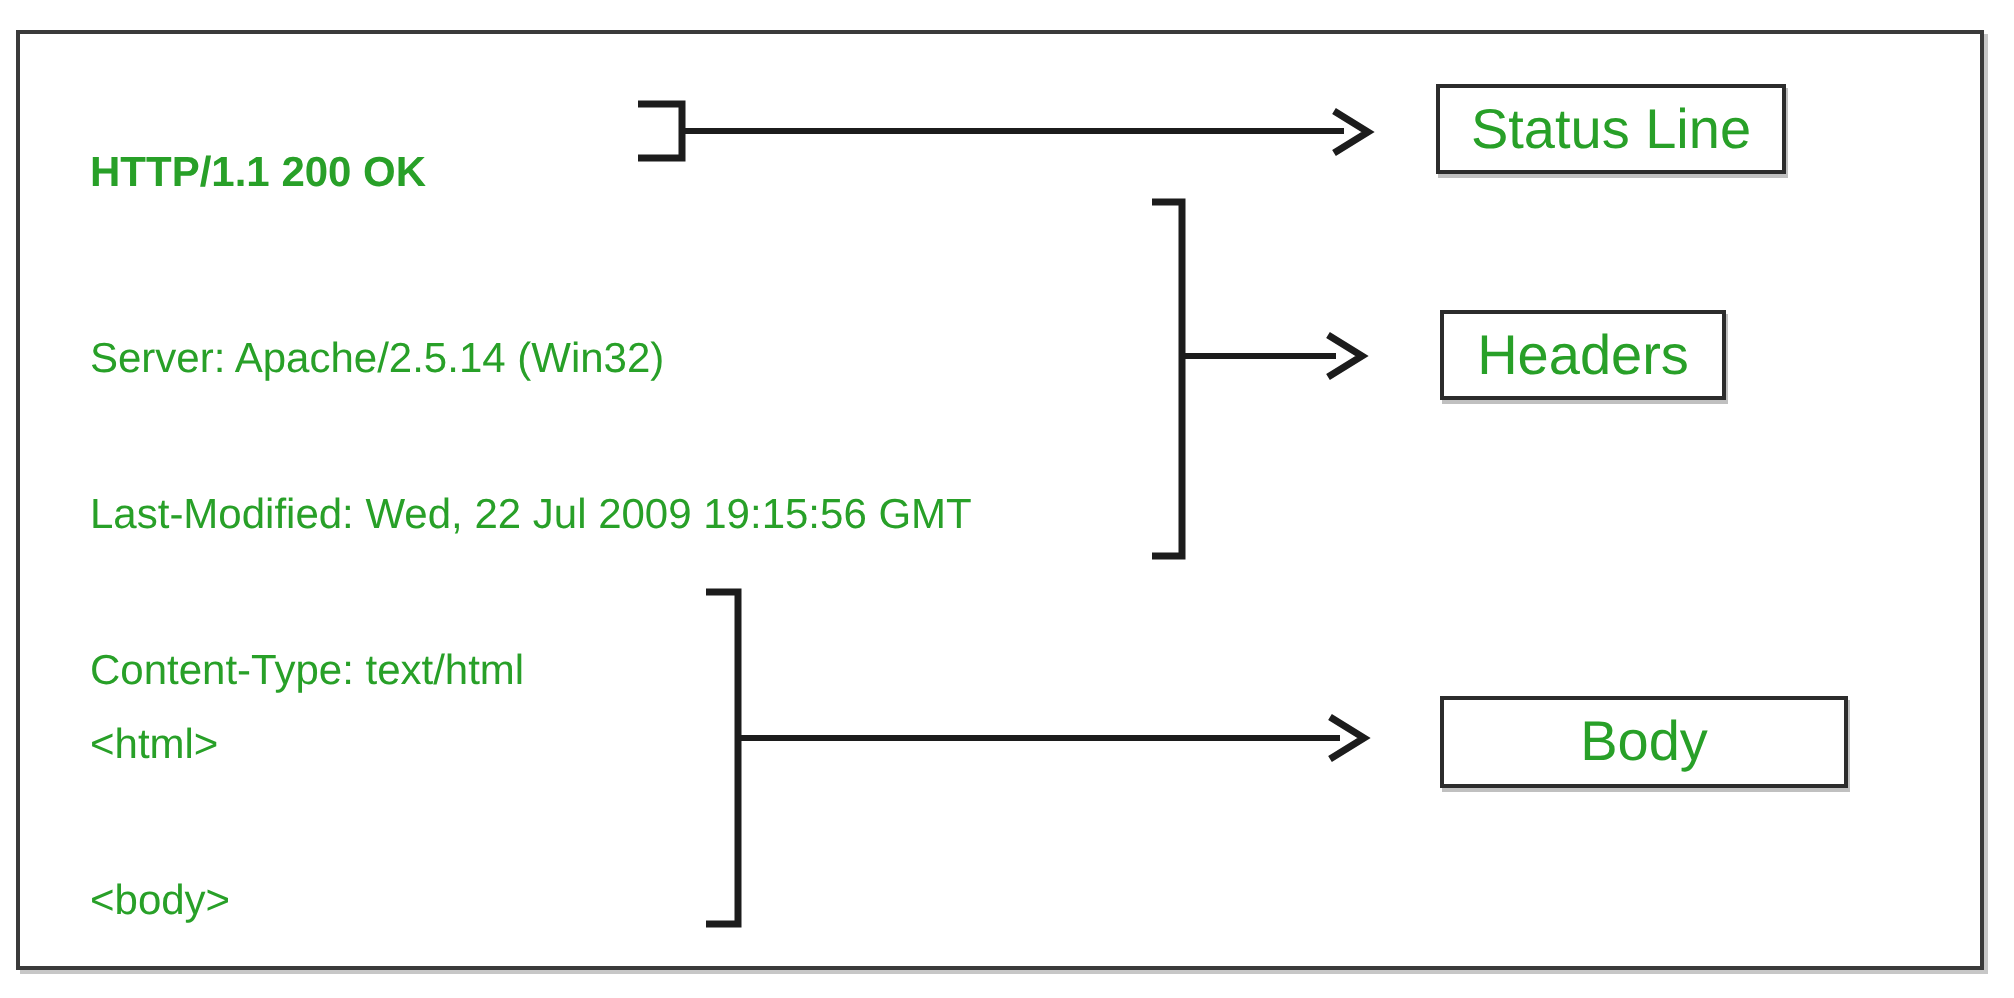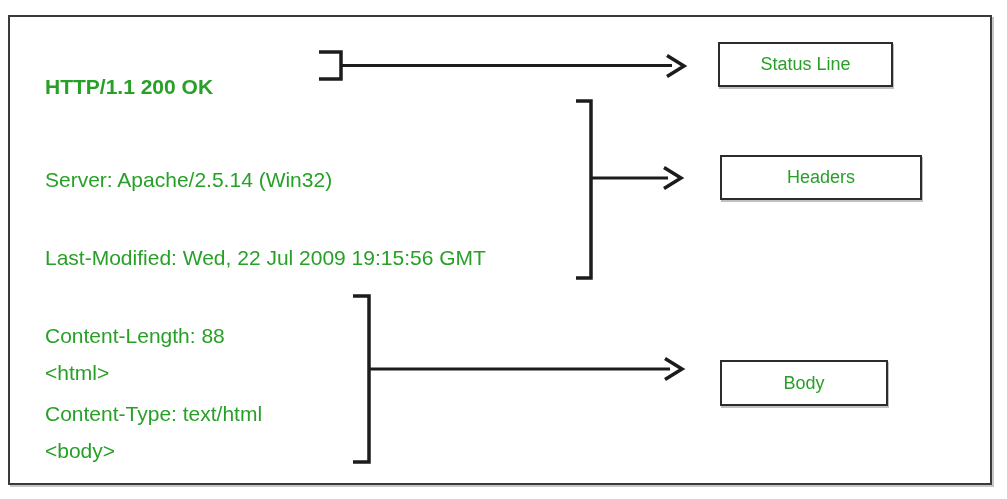--- a/index.html
+++ b/index.html
@@ -33,25 +33,25 @@
   .status-line-text { left: 45px; top: 74px; font-weight: bold; }
   .headers-block   { left: 45px; top: 115px; }
   .body-block      { left: 45px; top: 308px; }
   .label-box {
     position: absolute;
     display: flex; align-items: center; justify-content: center;
     background: #ffffff;
     border: 2px solid #2c2c2c;
     box-shadow: 1px 2px 0 rgba(130,130,130,0.5);
     color: var(--text-green, #28a028);
-    font-size: 18px;
+    font-size: 28px;
   }
   .box-status  { left: 718px; top: 42px;  width: 175px; height: 45px; }
-  .box-headers { left: 720px; top: 155px; width: 202px; height: 45px; text-align: right; }
-  .box-body    { left: 720px; top: 348px; width: 168px; height: 46px; margin-top: 12px; }
+  .box-headers { left: 720px; top: 155px; width: 143px; height: 45px; text-align: right; }
+  .box-body    { left: 720px; top: 348px; width: 204px; height: 46px; }
   svg.overlay {
     position: absolute; left: 0; top: 0;
     width: 1007px; height: 499px;
     pointer-events: none;
   }
   svg.overlay path {
     stroke: var(--line, #1c1c1c);
     fill: none;
   }
   .bracket { stroke-width: 3.5px; }
@@ -62,21 +62,20 @@
 <body>
 
 <div class="canvas">
   <div class="frame"></div>
 
   <div class="green-text status-line-text">HTTP/1.1 200 OK</div>
 
   <div class="green-text headers-block">
     <div>Server: Apache/2.5.14 (Win32)</div>
     <div>Last-Modified: Wed, 22 Jul 2009 19:15:56 GMT</div>
-    <div>Content-Length: 88</div>
     <div>Content-Type: text/html</div>
     
   </div>
 
   <div class="green-text body-block">
     <div>&lt;html&gt;</div>
     <div>&lt;body&gt;</div>
     
     
     

